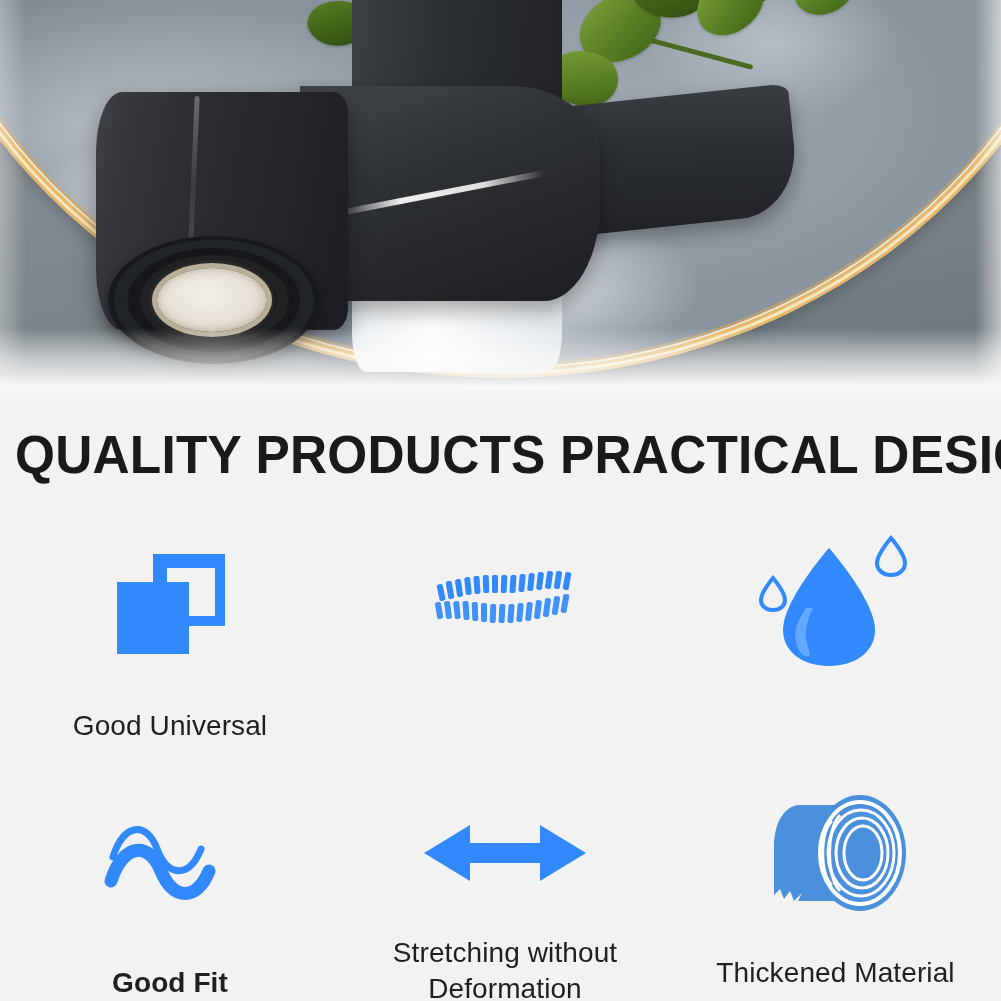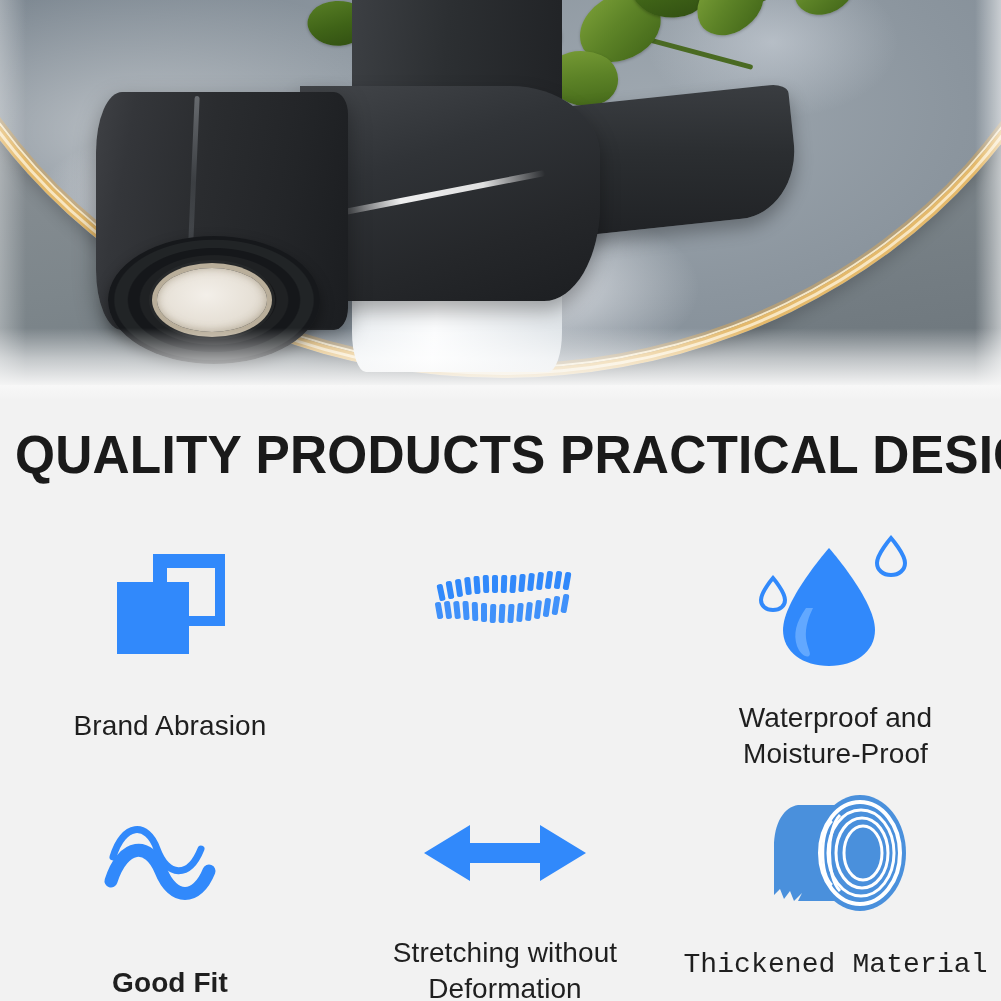--- a/index.html
+++ b/index.html
@@ -247,21 +247,21 @@
   .f-abrasion .icon-box { margin-top: 44px; }
   .f-abrasion .label   { margin-top: 46px; }
   .f-water   .icon-box { margin-top: 10px; height: 140px; }
   .f-water   .label    { margin-top: 30px; }
   
   .f-fit     .icon-box { margin-top: 44px; }
   .f-fit     .label    { margin-top: 48px; font-weight: bold; }
   .f-stretch .icon-box { margin-top: 50px; height: 86px; }
   .f-stretch .label    { margin-top: 44px; }
   .f-thick   .icon-box { margin-top: 24px; height: 128px; }
-  .f-thick   .label    { margin-top: 30px; font-family: Liberation Mono, monospace; }
+  .f-thick   .label    { margin-top: 38px; }
 
   svg { display: block; overflow: visible; }
 </style>
 </head>
 <body>
 
 <div class="page">
 
   <div class="photo">
     <div class="wall">
@@ -310,21 +310,21 @@
   <div class="features">
 
     <div class="feature f-brand">
       <div class="icon-box">
         <svg width="150" height="122" viewBox="0 0 150 122">
           <rect x="58" y="6" width="72" height="72" fill="#3189FB"></rect>
           <rect x="72" y="20" width="48" height="48" fill="#f2f2f2"></rect>
           <rect x="22" y="34" width="72" height="72" fill="#3189FB"></rect>
         </svg>
       </div>
-      <div class="label">Brand Abrasion</div>
+      <div class="label">Good Universal</div>
     </div>
 
     <div class="feature f-abrasion">
       <div class="icon-box">
         <svg width="160" height="70" viewBox="0 0 160 70">
           <g fill="#3189FB">
             <g>
               <rect x="8" y="20" width="6" height="17" rx="2" transform="rotate(-12 11 28)"></rect>
               <rect x="17" y="17" width="6" height="18" rx="2" transform="rotate(-10 20 26)"></rect>
               <rect x="26" y="15" width="6" height="18" rx="2" transform="rotate(-8 29 24)"></rect>
@@ -365,22 +365,20 @@
 
     <div class="feature f-water">
       <div class="icon-box" style="width:170px;">
         <svg width="170" height="140" viewBox="0 0 170 140">
           <path d="M78 18 C78 18 124 70 124 100 C124 122 104 136 78 136 C52 136 32 122 32 100 C32 70 78 18 78 18 Z" fill="#3189FB"></path>
           <path d="M55 78 C45 92 42 104 46 116 C49 124 55 128 58 126 C61 124 56 118 55 108 C54 97 58 86 62 78 Z" fill="#6BAEFF" opacity="0.85"></path>
           <path d="M140 8 C140 8 154 24 154 33 C154 40 148 45 140 45 C132 45 126 40 126 33 C126 24 140 8 140 8 Z" fill="none" stroke="#3189FB" stroke-width="4"></path>
           <path d="M22 48 C22 48 34 62 34 70 C34 76 29 80 22 80 C15 80 10 76 10 70 C10 62 22 48 22 48 Z" fill="none" stroke="#3189FB" stroke-width="4"></path>
         </svg>
       </div>
-      <div class="label">Waterproof and
-Moisture-Proof</div>
     </div>
 
     <div class="feature f-fit">
       <div class="icon-box">
         <svg width="150" height="100" viewBox="0 0 150 100">
           <path d="M18 48 C28 14 52 12 62 40 C72 68 94 70 106 40" fill="none" stroke="#3189FB" stroke-width="7" stroke-linecap="round"></path>
           <path d="M16 72 C28 34 54 32 66 62 C78 92 102 92 114 62" fill="none" stroke="#3189FB" stroke-width="13" stroke-linecap="round"></path>
         </svg>
       </div>
       <div class="label">Good Fit</div>

